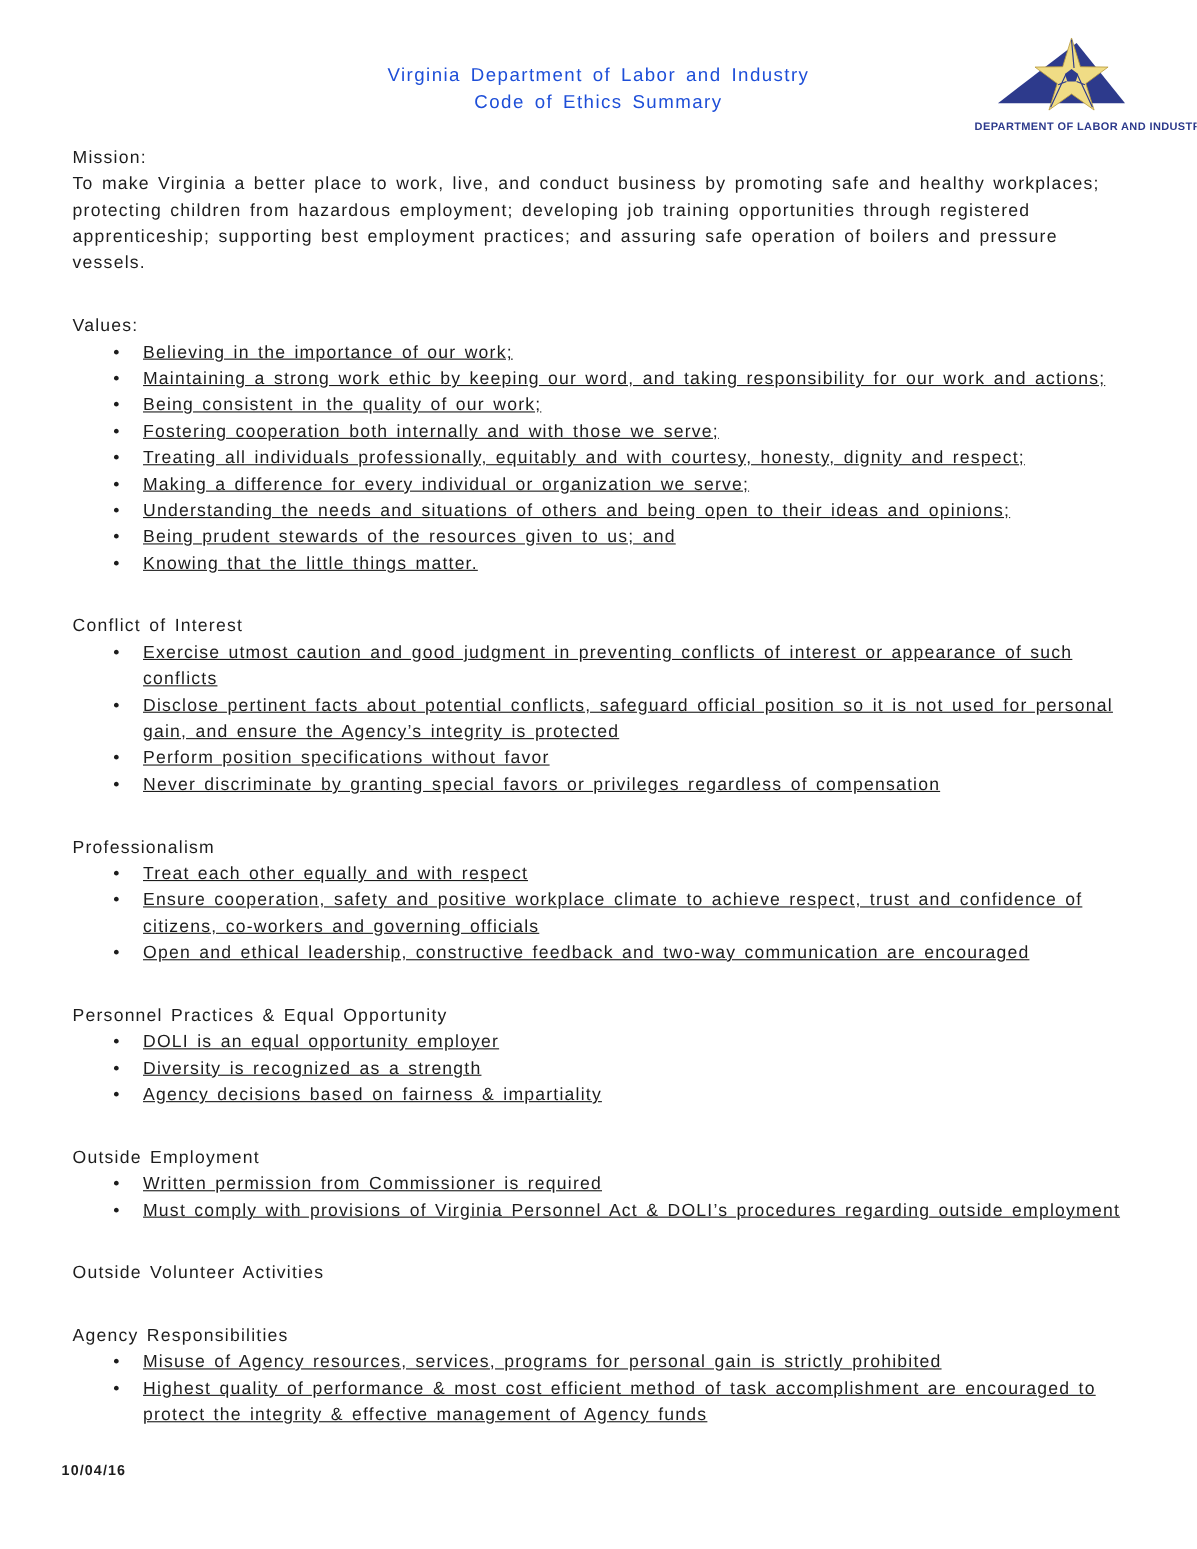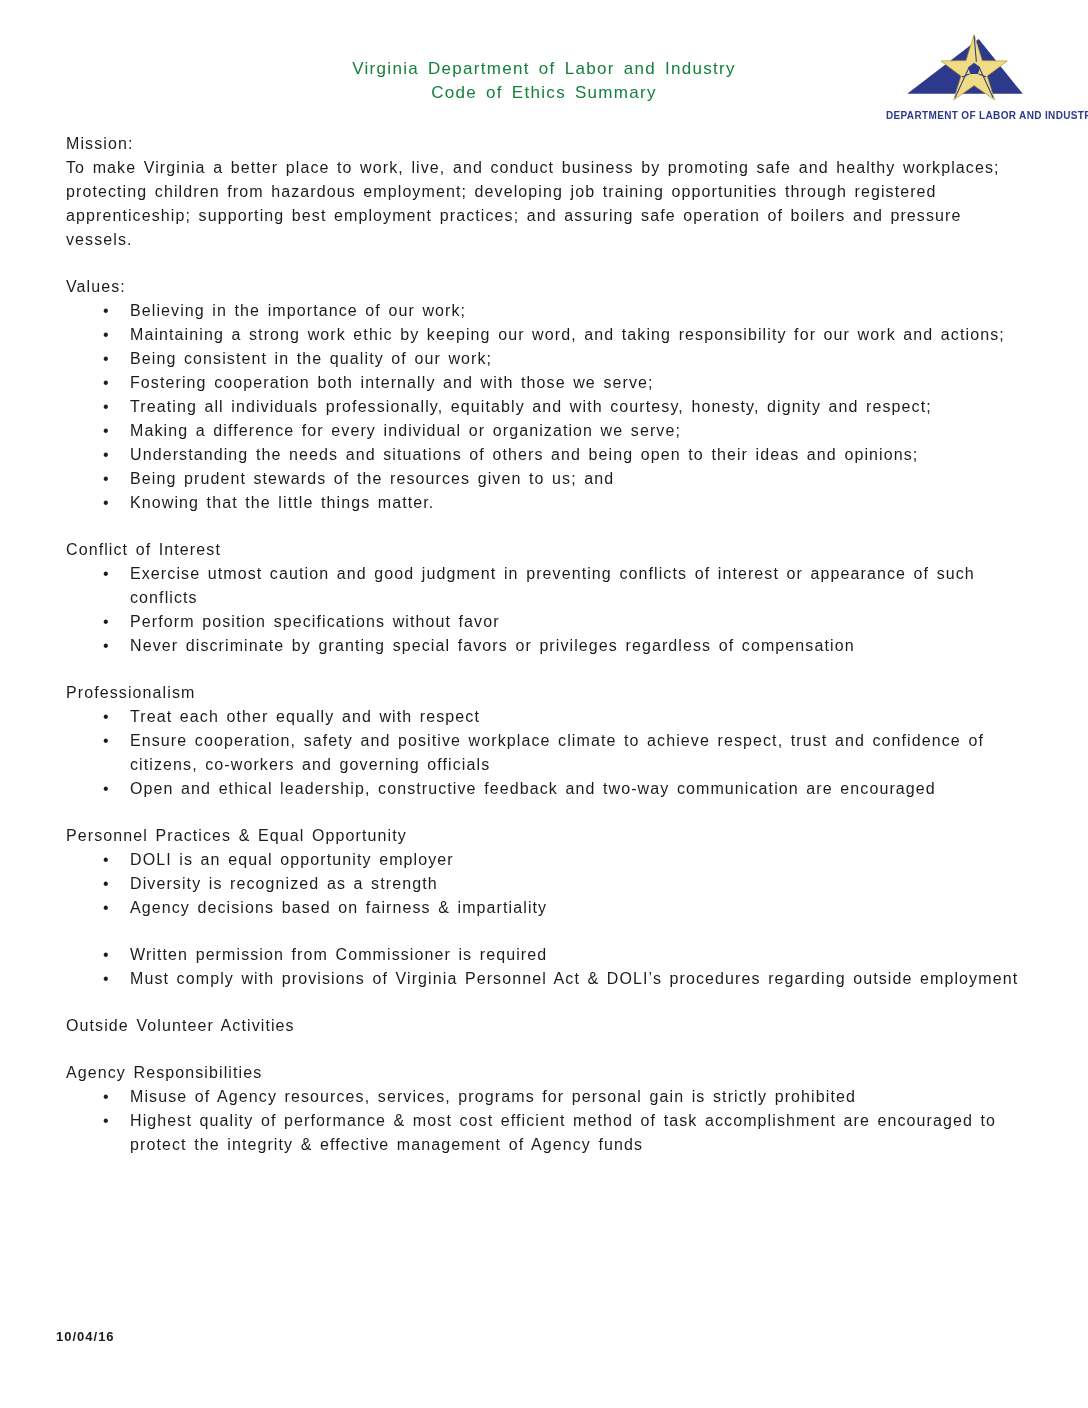--- a/index.html
+++ b/index.html
@@ -15,40 +15,40 @@
   .content {
     padding: 0 66px;
   }
   .doc-title {
     padding-top: 57px;
     text-align: center;
     font-size: 17px;
     line-height: 24px;
     letter-spacing: 1.3px;
     word-spacing: 3px;
-    color: #15803d;
+    color: #1d4ed8;
   }
   .logo {
     position: absolute;
     top: 33px;
     right: 44px;
     width: 158px;
     text-align: center;
   }
   .logo svg { display: block; width: 158px; height: 76px; }
   .logo-caption {
     margin-top: 1px;
     font-size: 10px;
     font-weight: bold;
     color: #2d3a8c;
     letter-spacing: 0.35px;
     white-space: nowrap;
   }
   .sections { margin-top: 27px; }
-  .section + .section { margin-top: 23px; }
+  .section + .section { margin-top: 33px; }
   .section-heading {
     font-size: 16px;
     line-height: 24px;
     letter-spacing: 1.1px;
     word-spacing: 2px;
   }
   .section-paragraph {
     font-size: 16px;
     line-height: 24px;
     letter-spacing: 1.1px;
@@ -59,20 +59,21 @@
     padding: 0;
     list-style: none;
   }
   li.bullet-item {
     position: relative;
     padding-left: 28px;
     font-size: 16px;
     line-height: 24px;
     letter-spacing: 1.1px;
     word-spacing: 2px;
+    text-decoration: underline;
   }
   li.bullet-item::before {
     content: "\2022";
     position: absolute;
     left: 1px;
     top: 0;
     font-size: 16px;
     line-height: 24px;
   }
   .footer-date {
@@ -121,20 +122,21 @@
             <li class="bullet-item">Making a difference for every individual or organization we serve;</li>
             <li class="bullet-item">Understanding the needs and situations of others and being open to their ideas and opinions;</li>
             <li class="bullet-item">Being prudent stewards of the resources given to us; and</li>
             <li class="bullet-item">Knowing that the little things matter.</li>
           </ul>
         </div>
         <div class="section">
           <div class="section-heading">Conflict of Interest</div>
           <ul class="bullet-list">
             <li class="bullet-item">Exercise utmost caution and good judgment in preventing conflicts of interest or appearance of such conflicts</li>
+            <li class="bullet-item">Disclose pertinent facts about potential conflicts, safeguard official position so it is not used for personal gain, and ensure the Agency’s integrity is protected</li>
             <li class="bullet-item">Perform position specifications without favor</li>
             <li class="bullet-item">Never discriminate by granting special favors or privileges regardless of compensation</li>
           </ul>
         </div>
         <div class="section">
           <div class="section-heading">Professionalism</div>
           <ul class="bullet-list">
             <li class="bullet-item">Treat each other equally and with respect</li>
             <li class="bullet-item">Ensure cooperation, safety and positive workplace climate to achieve respect, trust and confidence of citizens, co-workers and governing officials</li>
             <li class="bullet-item">Open and ethical leadership, constructive feedback and two-way communication are encouraged</li>
@@ -142,20 +144,21 @@
         </div>
         <div class="section">
           <div class="section-heading">Personnel Practices &amp; Equal Opportunity</div>
           <ul class="bullet-list">
             <li class="bullet-item">DOLI is an equal opportunity employer</li>
             <li class="bullet-item">Diversity is recognized as a strength</li>
             <li class="bullet-item">Agency decisions based on fairness &amp; impartiality</li>
           </ul>
         </div>
         <div class="section">
+          <div class="section-heading">Outside Employment</div>
           <ul class="bullet-list">
             <li class="bullet-item">Written permission from Commissioner is required</li>
             <li class="bullet-item">Must comply with provisions of Virginia Personnel Act &amp; DOLI’s procedures regarding outside employment</li>
           </ul>
         </div>
         <div class="section">
           <div class="section-heading">Outside Volunteer Activities</div>
           <ul class="bullet-list">
           </ul>
         </div>

